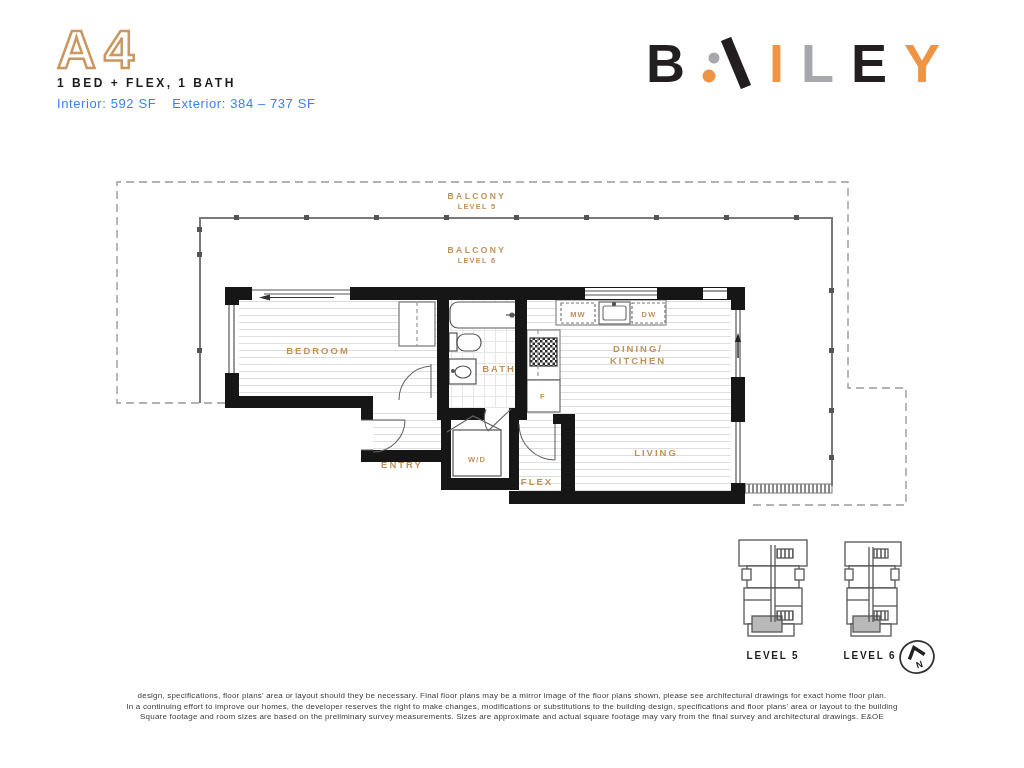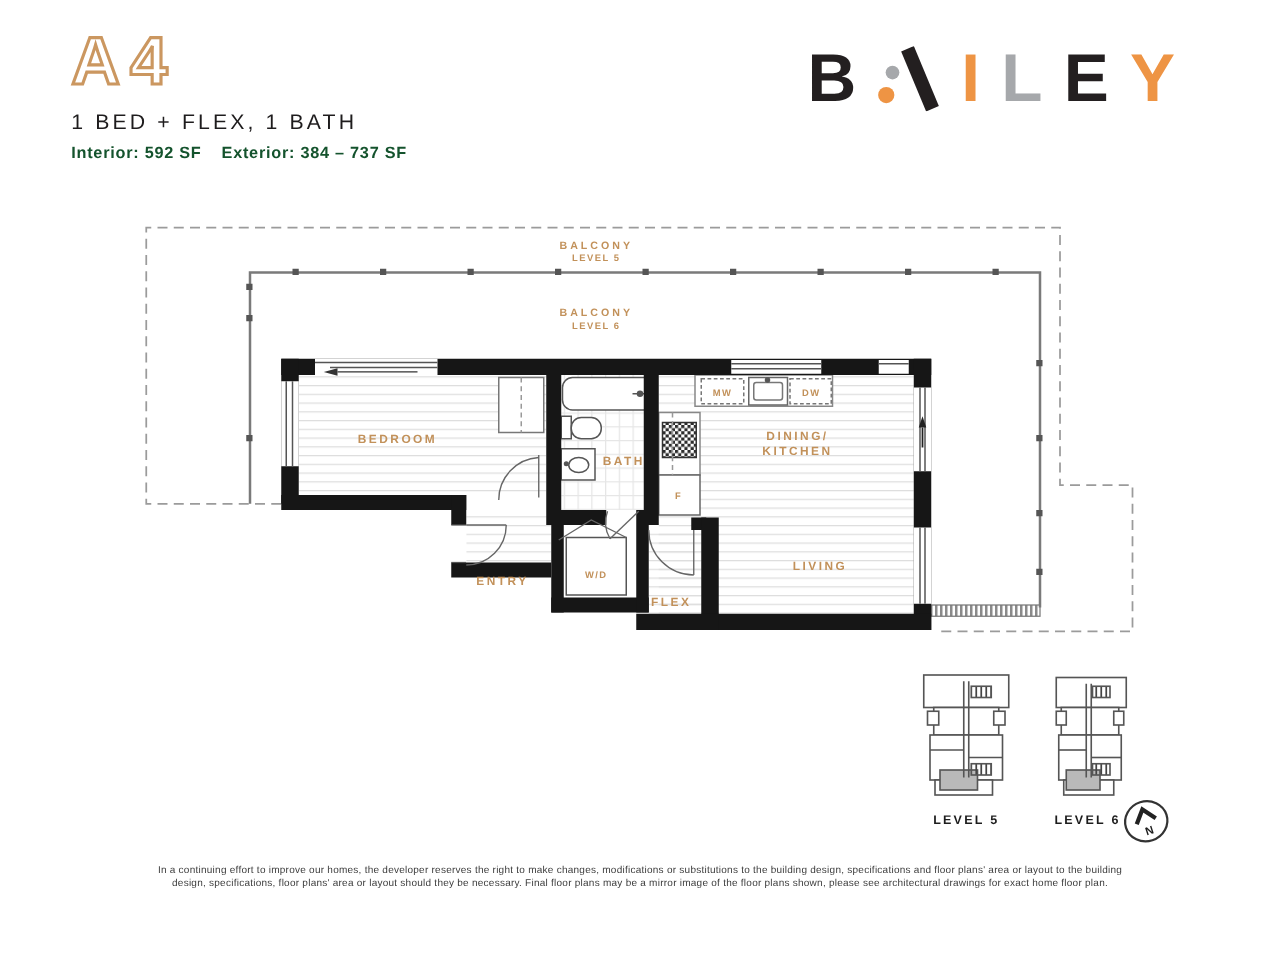--- a/index.html
+++ b/index.html
@@ -6,24 +6,24 @@
   body{
     width:1024px;height:768px;background:#ffffff;position:relative;overflow:hidden;
     font-family:"Liberation Sans",sans-serif;
   }
   .hdr{position:absolute;left:57px;top:22px;}
   .unit-code{
     font-size:54px;font-weight:800;letter-spacing:8px;line-height:1;
     color:#fff;-webkit-text-stroke:2.5px #cb9760;text-stroke:2.5px #cb9760;
   }
   .unit-name{
-    margin-top:12px;font-size:17px;font-weight:400;letter-spacing:2.5px;color:#1e1c1d;
+    margin-top:0;font-size:12px;font-weight:700;letter-spacing:2.5px;color:#1e1c1d;
   }
   .unit-sizes{
-    margin-top:6px;font-size:13px;font-weight:700;letter-spacing:.6px;color:#14532d;text-align:center;
+    margin-top:6px;font-size:13px;font-weight:400;letter-spacing:.6px;color:#3b82f6;text-align:center;
   }
   .unit-sizes span{margin-right:16px;}
   .logo{
     position:absolute;left:646px;top:36px;display:flex;align-items:flex-start;gap:17px;
     font-size:54px;font-weight:800;line-height:1;color:#231f20;
   }
   .logo .lg-i{color:#ee9444;}
   .logo .lg-l{color:#a6a8ab;}
   .logo .lg-y{color:#ee9444;}
   .amark{display:inline-block;width:50px;height:52px;position:relative;top:1px;}
@@ -270,15 +270,16 @@
   <text x="870" y="659" text-anchor="middle" class="klbl">LEVEL 6</text>
 
   <g transform="rotate(-18 917 657)">
     <ellipse cx="917" cy="657" rx="17" ry="16" fill="#fff" stroke="#333" stroke-width="1.8"></ellipse>
     <path d="M909,657 L917,647 L925,657" fill="none" stroke="#222" stroke-width="3.4"></path>
     <text x="917" y="668" text-anchor="middle" class="nlbl">N</text>
   </g>
 </svg>
 
 <div class="disclaimer">
+  <div>design, specifications, floor plans' area or layout should they be necessary. Final floor plans may be a mirror image of the floor plans shown, please see architectural drawings for exact home floor plan.</div>
   <div>In a continuing effort to improve our homes, the developer reserves the right to make changes, modifications or substitutions to the building design, specifications and floor plans' area or layout to the building</div>
-  <div>design, specifications, floor plans' area or layout should they be necessary. Final floor plans may be a mirror image of the floor plans shown, please see architectural drawings for exact home floor plan.</div>
+  <div>Square footage and room sizes are based on the preliminary survey measurements. Sizes are approximate and actual square footage may vary from the final survey and architectural drawings. E&amp;OE</div>
 </div>
 
 </body></html>

